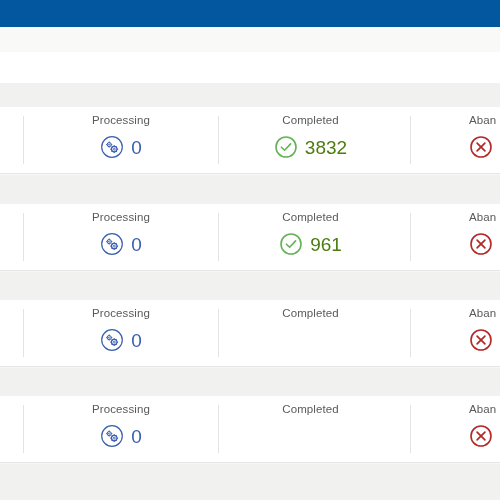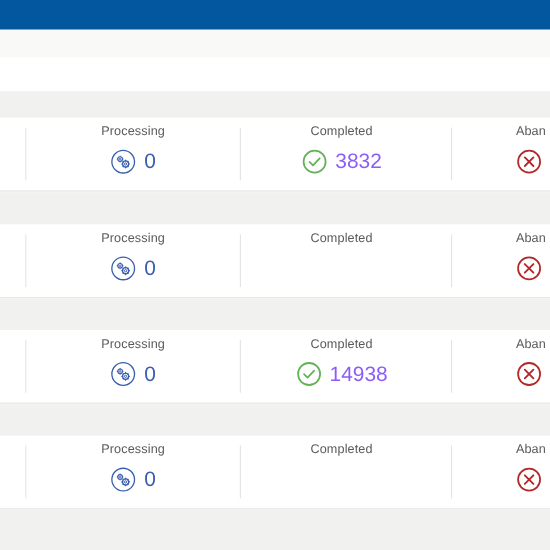--- a/index.html
+++ b/index.html
@@ -75,21 +75,21 @@
   }
   .cell.c-aban .cell-body{justify-content:flex-start;}
   .cell.c-aban .cell-label{text-align:left;}
 
   .cell-value{
     font-size:19px;
     line-height:19px;
     font-weight:400;
   }
   .v-blue{color:#3a5fae;}
-  .v-green{color:#8b5cf6;}
+  .v-green{color:#4d7c0f;}
   .v-red{color:#b32828;}
 
   .ic{display:block;flex:0 0 auto;}
 </style>
 </head>
 <body>
 
 <div class="app">
 
   <div class="topbar"></div>
@@ -190,20 +190,27 @@
                 <line x1="6.5" y1="9.6" x2="7.1" y2="9.6"></line>
                 <line x1="11.3" y1="9.6" x2="11.9" y2="9.6"></line>
               </g>
             </svg>
             <span class="cell-value v-blue">0</span>
           </div>
         </div>
 
         <div class="cell c-comp">
           <div class="cell-label">Completed</div>
+          <div class="cell-body">
+            <svg class="ic" width="24" height="24" viewBox="0 0 24 24">
+              <circle cx="12" cy="12" r="10" fill="none" stroke="#63b356" stroke-width="1.6"></circle>
+              <polyline points="7.4,12.2 10.6,15.3 16.6,8.9" fill="none" stroke="#63b356" stroke-width="1.6" stroke-linecap="round" stroke-linejoin="round"></polyline>
+            </svg>
+            <span class="cell-value v-green">961</span>
+          </div>
         </div>
 
         <div class="cell c-aban">
           <div class="cell-label">Aban</div>
           <div class="cell-body">
             <svg class="ic" width="24" height="24" viewBox="0 0 24 24">
               <circle cx="12" cy="12" r="10" fill="none" stroke="#b32828" stroke-width="1.6"></circle>
               <line x1="8.1" y1="8.1" x2="15.9" y2="15.9" stroke="#b32828" stroke-width="1.7" stroke-linecap="round"></line>
               <line x1="15.9" y1="8.1" x2="8.1" y2="15.9" stroke="#b32828" stroke-width="1.7" stroke-linecap="round"></line>
             </svg>
@@ -244,27 +251,20 @@
                 <line x1="6.5" y1="9.6" x2="7.1" y2="9.6"></line>
                 <line x1="11.3" y1="9.6" x2="11.9" y2="9.6"></line>
               </g>
             </svg>
             <span class="cell-value v-blue">0</span>
           </div>
         </div>
 
         <div class="cell c-comp">
           <div class="cell-label">Completed</div>
-          <div class="cell-body">
-            <svg class="ic" width="24" height="24" viewBox="0 0 24 24">
-              <circle cx="12" cy="12" r="10" fill="none" stroke="#63b356" stroke-width="1.6"></circle>
-              <polyline points="7.4,12.2 10.6,15.3 16.6,8.9" fill="none" stroke="#63b356" stroke-width="1.6" stroke-linecap="round" stroke-linejoin="round"></polyline>
-            </svg>
-            <span class="cell-value v-green">14938</span>
-          </div>
         </div>
 
         <div class="cell c-aban">
           <div class="cell-label">Aban</div>
           <div class="cell-body">
             <svg class="ic" width="24" height="24" viewBox="0 0 24 24">
               <circle cx="12" cy="12" r="10" fill="none" stroke="#b32828" stroke-width="1.6"></circle>
               <line x1="8.1" y1="8.1" x2="15.9" y2="15.9" stroke="#b32828" stroke-width="1.7" stroke-linecap="round"></line>
               <line x1="15.9" y1="8.1" x2="8.1" y2="15.9" stroke="#b32828" stroke-width="1.7" stroke-linecap="round"></line>
             </svg>

